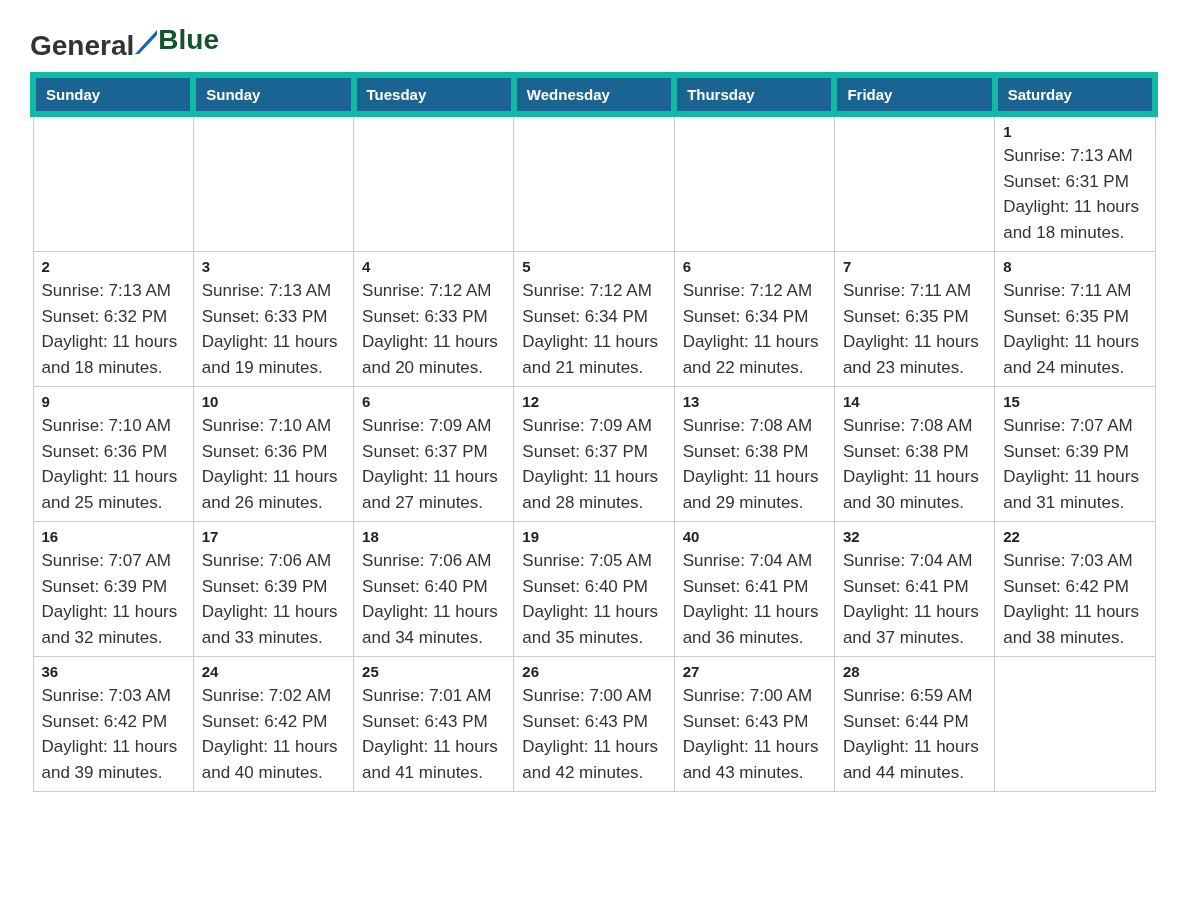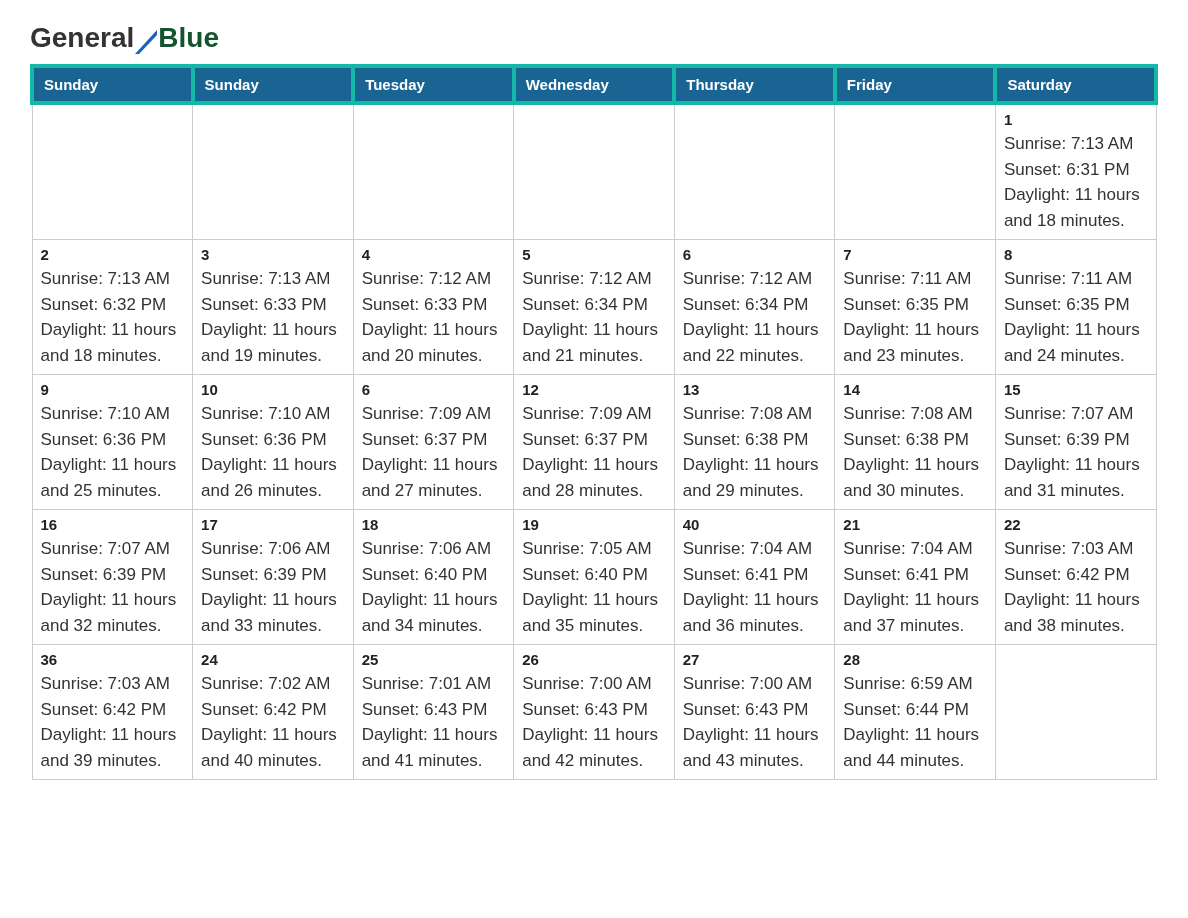--- a/index.html
+++ b/index.html
@@ -11,22 +11,22 @@
       min-height: 918px;
     }
     .header {
       display: flex;
       justify-content: space-between;
       align-items: flex-start;
       margin-bottom: 10px;
     }
     .logo {
       display: flex;
-      align-items: flex-end;
-      margin-top: 2px;
+      align-items: flex-start;
+      margin-top: 10px;
     }
     .title-block {
       text-align: right;
     }
     .calendar-title {
       font-size: 48px;
       font-weight: bold;
       color: #222;
     }
     .calendar-subtitle {
@@ -39,21 +39,21 @@
       border-collapse: collapse;
       margin-top: 10px;
     }
     .calendar-table th {
       background-color: #1a6494;
       color: #fff;
       font-size: 15px;
       font-weight: bold;
       padding: 8px 10px;
       text-align: left;
-      border: 4px solid #14b8a6;
+      border: 6px solid #14b8a6;
     }
     .calendar-table td {
       vertical-align: top;
       border: 1px solid #ccc;
       padding: 6px 8px;
       width: calc(100% / 7);
       font-size: 12px;
       color: #333;
       height: 105px;
     }
@@ -195,21 +195,21 @@
         </td>
         <td>
           <span class="day-number">19</span>
           <div class="day-info">Sunrise: 7:05 AM<br>Sunset: 6:40 PM<br>Daylight: 11 hours<br>and 35 minutes.</div>
         </td>
         <td>
           <span class="day-number">40</span>
           <div class="day-info">Sunrise: 7:04 AM<br>Sunset: 6:41 PM<br>Daylight: 11 hours<br>and 36 minutes.</div>
         </td>
         <td>
-          <span class="day-number">21</span>
+          <span class="day-number">32</span>
           <div class="day-info">Sunrise: 7:04 AM<br>Sunset: 6:41 PM<br>Daylight: 11 hours<br>and 37 minutes.</div>
         </td>
         <td>
           <span class="day-number">22</span>
           <div class="day-info">Sunrise: 7:03 AM<br>Sunset: 6:42 PM<br>Daylight: 11 hours<br>and 38 minutes.</div>
         </td>
       </tr>
       <tr>
         <td>
           <span class="day-number">36</span>

